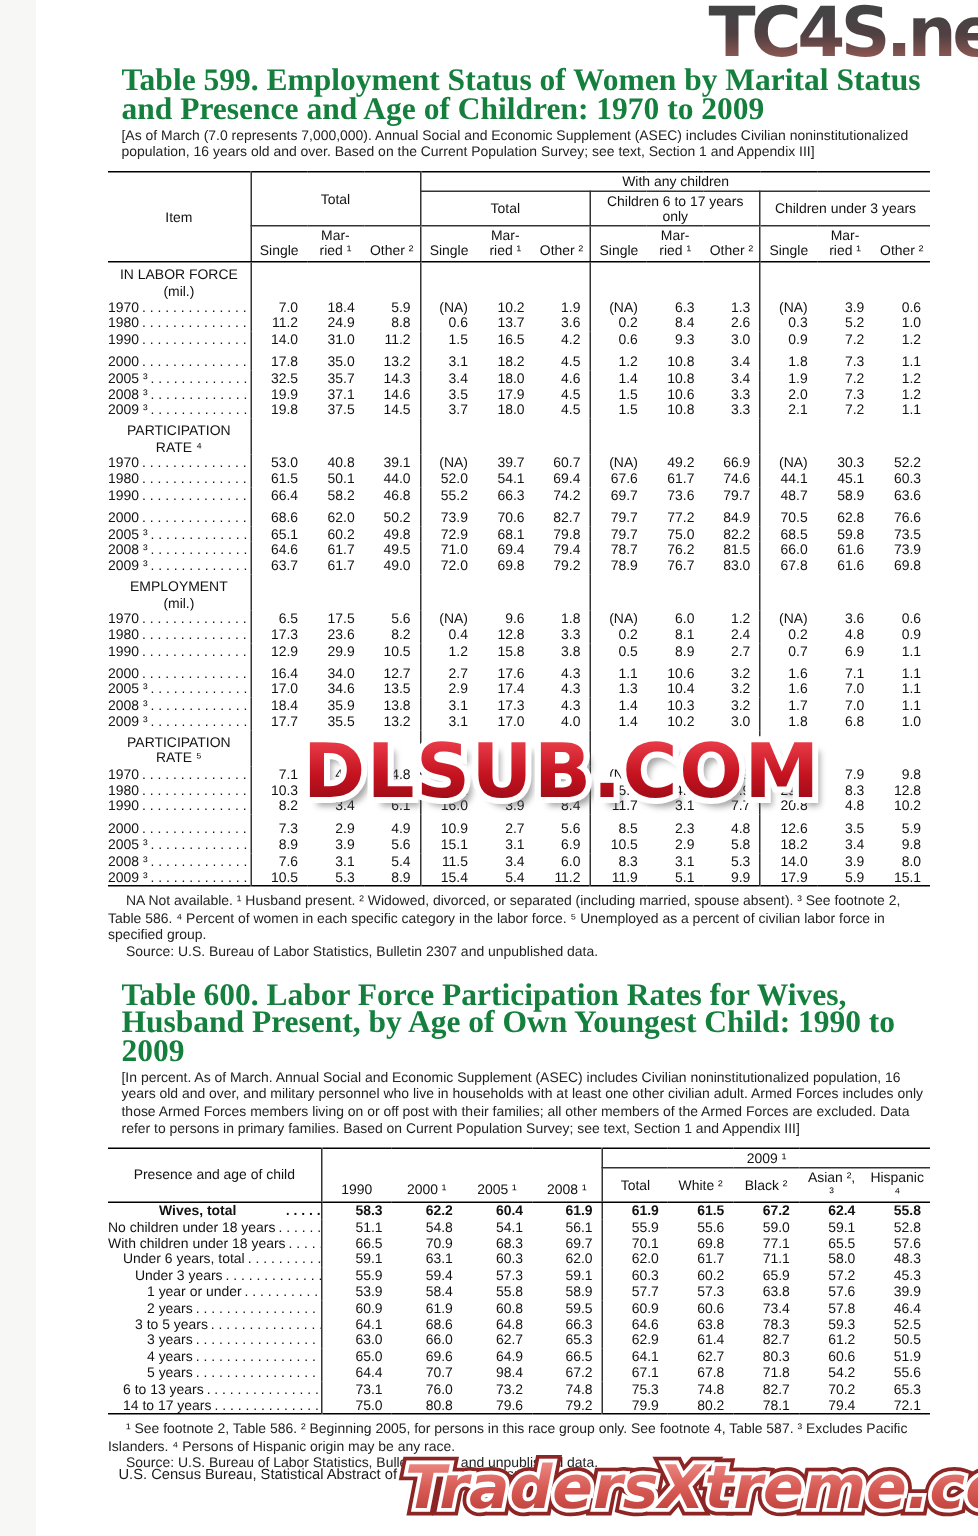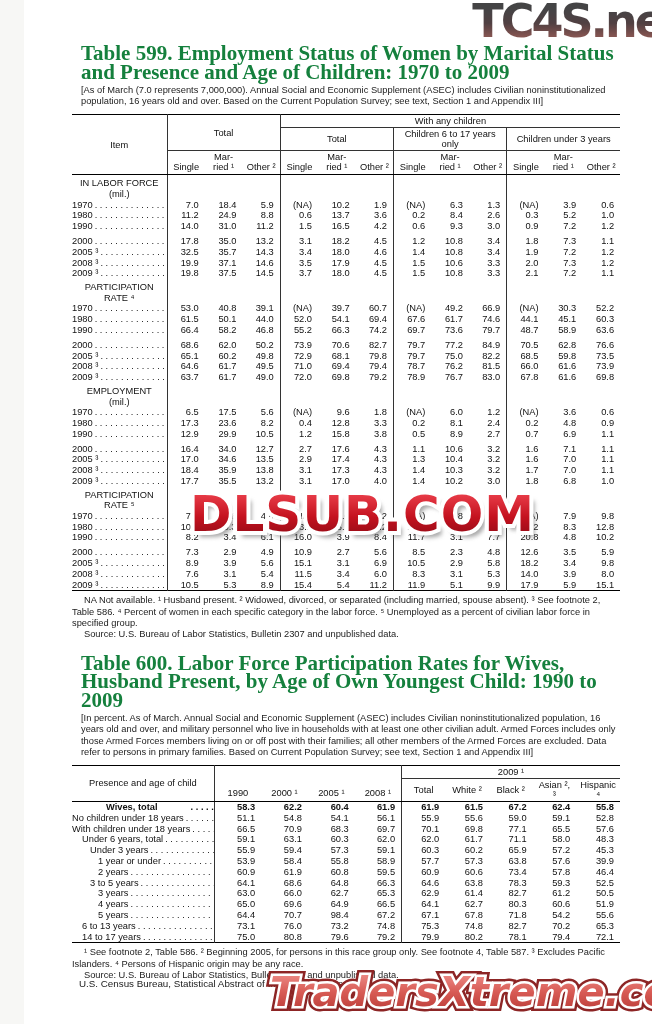--- a/index.html
+++ b/index.html
@@ -46,21 +46,21 @@
 
   
   .wm-tc4s{position:absolute;top:-3px;right:-6px;z-index:30;
       font:bold 46px/1.05 "DejaVu Sans",sans-serif;letter-spacing:-3px;
       background:linear-gradient(180deg,#3e3e40 22%,#4c3a3c 55%,#9a5a54 95%);
       -webkit-background-clip:text;background-clip:text;color:transparent;
       filter:blur(.3px);opacity:.97;}
   .wm-stack{position:absolute;z-index:40;white-space:nowrap;}
   .wm-stack .layer{position:absolute;left:0;top:0;}
   .wm-stack .fill{position:relative;}
-  .wm-dlsub{left:166px;top:489px;font:bold 50px/1 "DejaVu Sans",sans-serif;letter-spacing:1px;}
+  .wm-dlsub{left:178px;top:489px;font:bold 50px/1 "DejaVu Sans",sans-serif;letter-spacing:1px;}
   .wm-dlsub .shadow{color:rgba(95,95,95,.55);transform:translate(5px,6px);filter:blur(2px);}
   .wm-dlsub .outline{color:#fff;-webkit-text-stroke:8px #fff;}
   .wm-dlsub .fill{background:linear-gradient(180deg,#ef4450 8%,#c4121f 55%,#8e0a15 95%);
       -webkit-background-clip:text;background-clip:text;color:transparent;}
   .wm-traders{left:246px;top:972px;font:bold italic 40px/1 "DejaVu Sans",sans-serif;letter-spacing:0px;}
   .wm-traders .outer{color:#8d2525;-webkit-text-stroke:10px #8d2525;}
   .wm-traders .outline{color:#fff;-webkit-text-stroke:5px #fff;}
   .wm-traders .fill{background:linear-gradient(180deg,#ec8a85 10%,#d85b55 50%,#b93a36 95%);
       -webkit-background-clip:text;background-clip:text;color:transparent;}
 </style>

